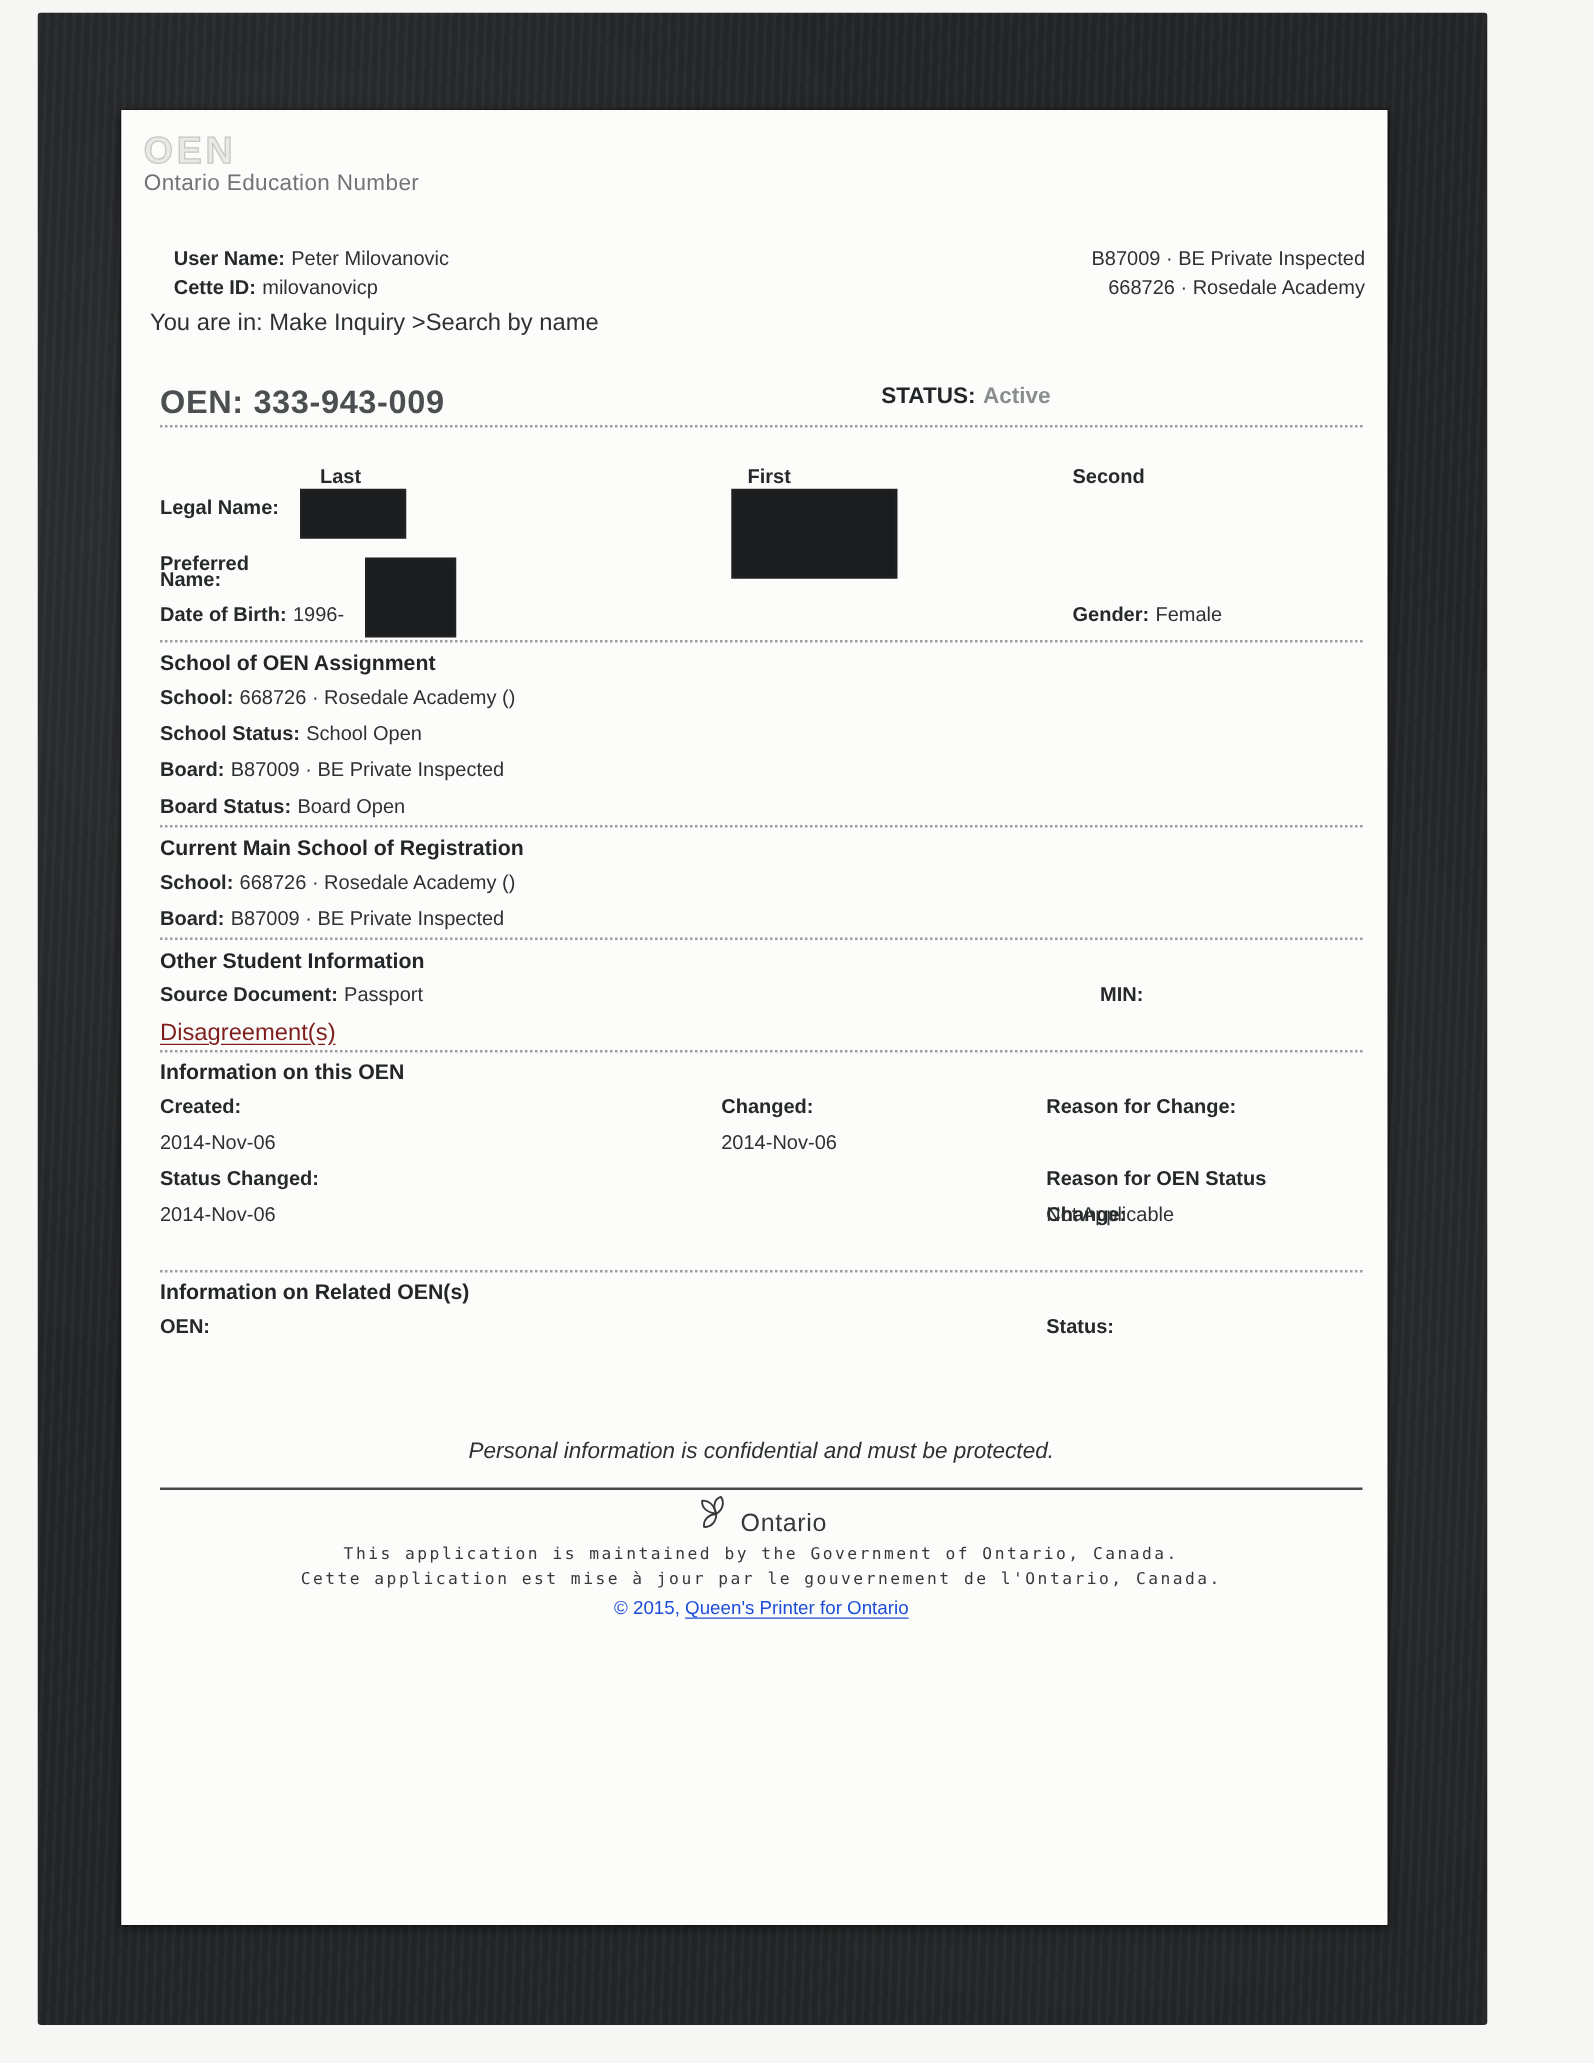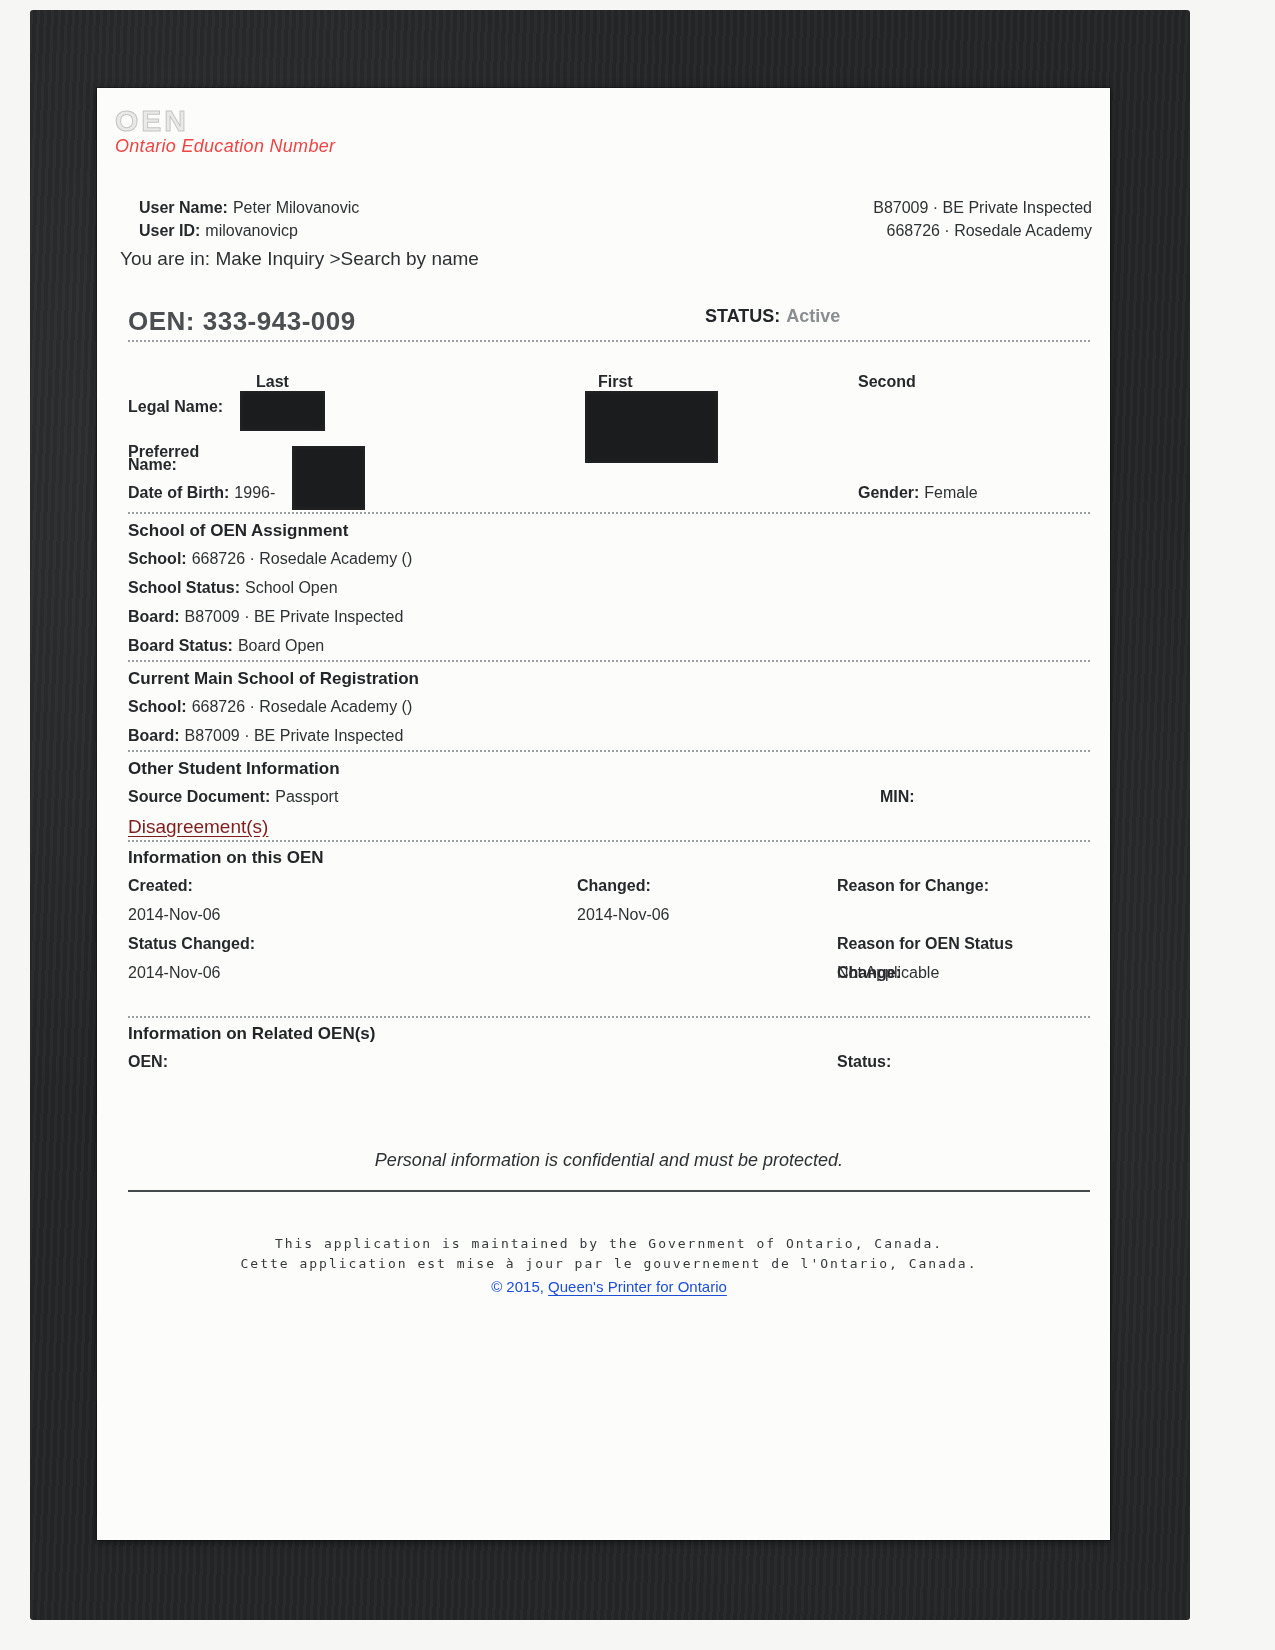--- a/index.html
+++ b/index.html
@@ -24,21 +24,21 @@
   
   .page{
     left:97px;top:88px;width:1013px;height:1452px;
     background:#fcfcfb;
     box-shadow:0 0 0 1px rgba(0,0,0,0.25), 0 2px 8px rgba(0,0,0,0.5);
   }
   .ghost{
     left:18px;top:16px;font-size:30px;font-weight:bold;letter-spacing:3px;
     color:#e9e9e7;-webkit-text-stroke:1px #c6c6c4;
   }
-  .tagline{left:18px;top:48px;font-size:18px;font-style:italic;color:#ef4444;letter-spacing:0.3px;}
+  .tagline{left:18px;top:48px;font-size:18px;color:#737373;letter-spacing:0.3px;}
   .user-block{left:18px;top:108px;font-size:16px;line-height:23px;margin-left:24px;}
   .org-block{right:18px;top:108px;font-size:16px;line-height:23px;text-align:right;}
   .breadcrumb{left:23px;top:160px;font-size:19px;}
   .oen-bar{left:31px;top:218px;width:962px;height:26px;}
   .oen-id{font-size:26px;font-weight:bold;color:#4b4f52;letter-spacing:0.5px;}
   .status-group{position:absolute;left:577px;top:0;font-size:18px;}
   .status-lbl{font-weight:bold;color:#232628;}
   .status-val{color:#8a8e90;font-weight:bold;margin-left:6px;}
   .rule{border-top:2px dotted #9b9fa1;height:0;width:962px;left:31px;}
   .r1{top:252px;} .r2{top:424px;} .r3{top:572px;} .r4{top:662px;}
@@ -84,21 +84,21 @@
 <div class="abs page">
 
   <div class="abs ghost">OEN</div>
   <div class="abs tagline">Ontario Education Number</div>
 
   <div class="abs user-block">
     <div class="line">
       <span class="lbl">User Name:</span><span>Peter Milovanovic</span>
     </div>
     <div class="line">
-      <span class="lbl">User ID:</span><span>milovanovicp</span>
+      <span class="lbl">Cette ID:</span><span>milovanovicp</span>
     </div>
   </div>
   <div class="abs org-block">
     <div class="line">B87009 · BE Private Inspected</div>
     <div class="line">668726 · Rosedale Academy</div>
   </div>
 
   <div class="abs breadcrumb">You are in: Make Inquiry &gt;Search by name</div>
 
   <div class="abs oen-bar">
@@ -157,20 +157,32 @@
   <div class="abs line row-r io-d"><span class="lbl">Change:</span></div>
   <div class="abs line row-r io-e">Not Applicable</div>
   <div class="abs rule r6"></div>
 
   <div class="abs shead h-ro">Information on Related OEN(s)</div>
   <div class="abs line row-l ro-a"><span class="lbl">OEN:</span></div>
   <div class="abs line row-r ro-a"><span class="lbl">Status:</span></div>
 
   <div class="abs confidential">Personal information is confidential and must be protected.</div>
   <div class="abs footer-rule"></div>
+  <div class="abs footer-brand">
+    <span>
+      <svg width="34" height="30" viewBox="0 0 44 40">
+        <g fill="none" stroke="#35383a" stroke-width="2" stroke-linejoin="round">
+          <path d="M22 20 C 18 12, 20 4, 27 2 C 31 8, 29 16, 22 20 Z"></path>
+          <path d="M22 20 C 13 19, 6 14, 7 6 C 15 6, 20 12, 22 20 Z"></path>
+          <path d="M22 20 C 22 28, 17 35, 9 34 C 8 26, 14 21, 22 20 Z"></path>
+        </g>
+      </svg>
+    </span>
+    <span class="wordmark">Ontario</span>
+  </div>
   <div class="abs mono-line f-en">This application is maintained by the Government of Ontario, Canada.</div>
   <div class="abs mono-line f-fr">Cette application est mise à jour par le gouvernement de l'Ontario, Canada.</div>
   <div class="abs copyright">
     <span>© 2015,</span>
     <span class="copy-link">Queen's Printer for Ontario</span>
   </div>
 
 </div>
 
 </body></html>

